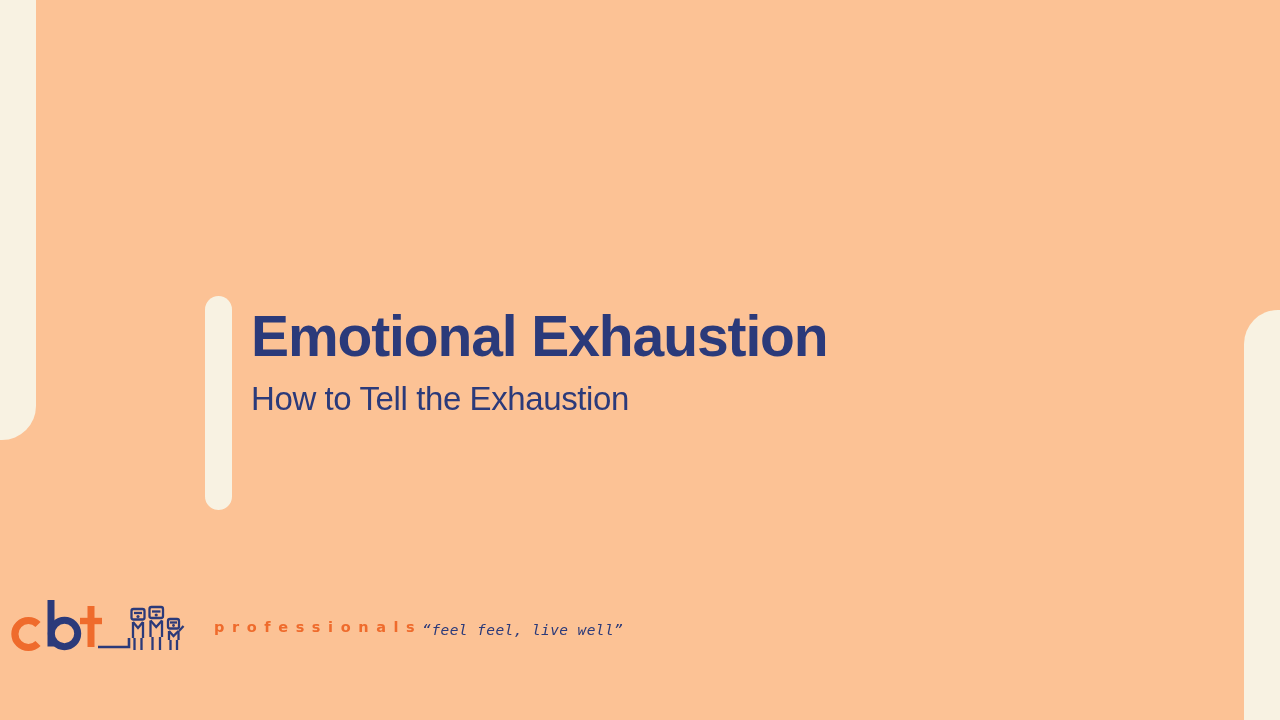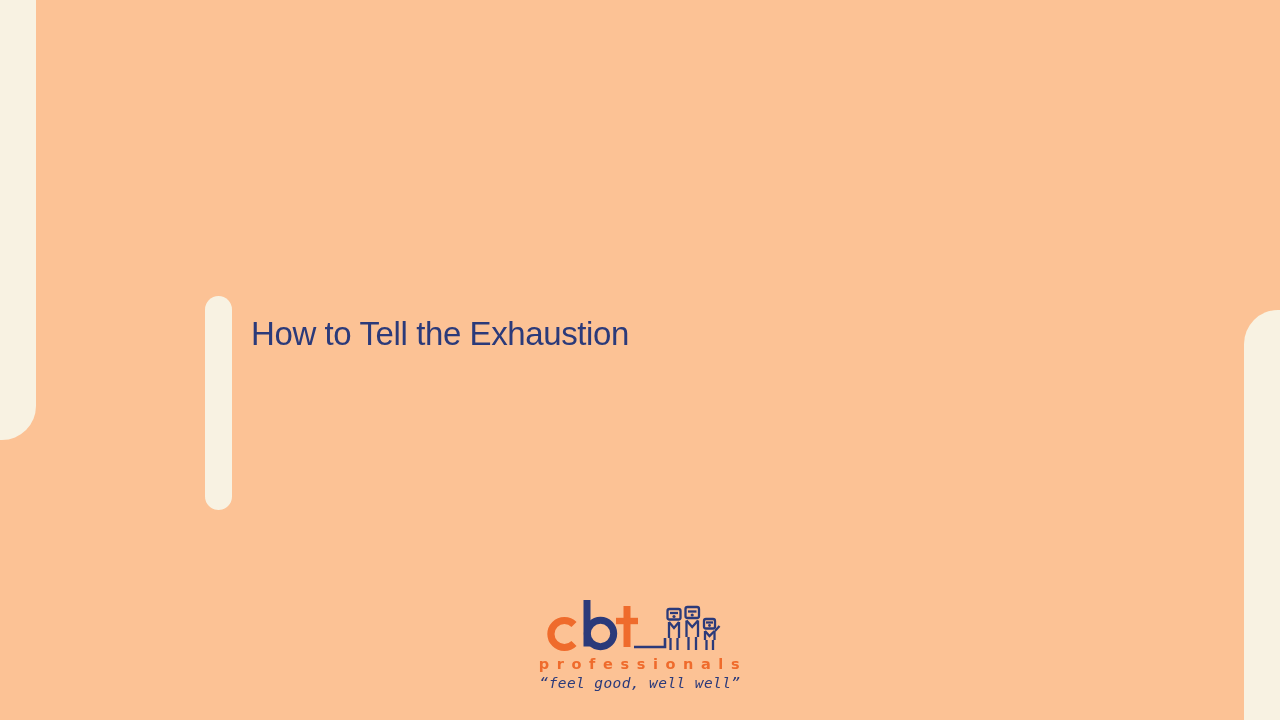--- a/index.html
+++ b/index.html
@@ -64,21 +64,21 @@
     margin-top:9px;
     white-space:nowrap;
   }
 
   
   .logo {
     position:absolute;
     left:0; right:0;
     top:598px;
     display:flex;
-    flex-direction:column;
+    flex-direction:row;
     align-items:center;
   }
   .logo-mark {
     position:relative;
     width:208px; height:60px;
   }
   .logo-mark svg { display:block; }
   .logo-word {
     font-size:14.5px;
     font-weight:bold;
@@ -101,20 +101,21 @@
 <body>
 
 <div id="slide">
 
   <div class="strip-left"></div>
   <div class="strip-right"></div>
 
   <div class="title-block">
     <div class="accent-bar"></div>
     <div class="title-text">
+      <div class="headline">Emotional Exhaustion</div>
       <div class="subhead">How to Tell the Exhaustion</div>
     </div>
   </div>
 
   <div class="logo">
 
     <div class="logo-mark">
       <svg width="208" height="60" viewBox="0 0 208 60">
 
         <path d="M38 26.5 a13.5 13.5 0 1 0 0 19" fill="none" stroke="#ef6b2c" stroke-width="7.2" stroke-linecap="butt"></path>
@@ -152,16 +153,16 @@
           <circle cx="173.5" cy="27.5" r="1.4" fill="#2b3a7a" stroke="none"></circle>
           <path d="M169 33 L169 42 M178.5 33 L178.5 42"></path>
           <path d="M169 33 L173.5 38 L178.5 33"></path>
           <path d="M170.5 42 L170.5 52 M177 42 L177 52"></path>
           <path d="M179 33 L183.5 28"></path>
         </g>
       </svg>
     </div>
 
     <div class="logo-word">professionals</div>
-    <div class="logo-tag">“feel good, well well”</div>
+    <div class="logo-tag">“feel feel, live well”</div>
   </div>
 
 </div>
 
 </body></html>

